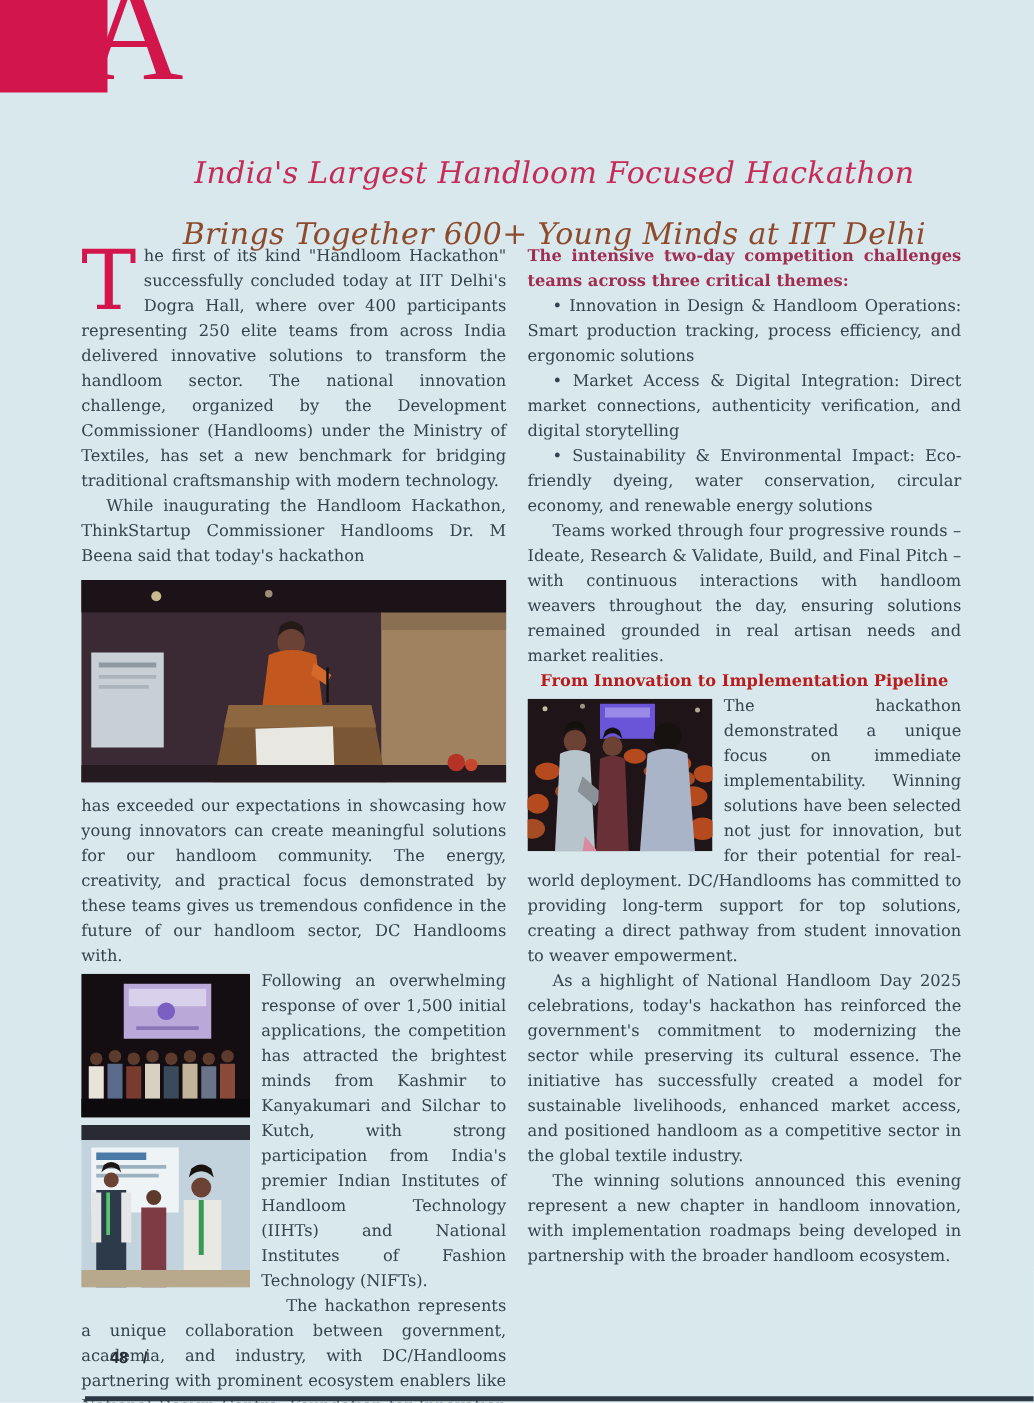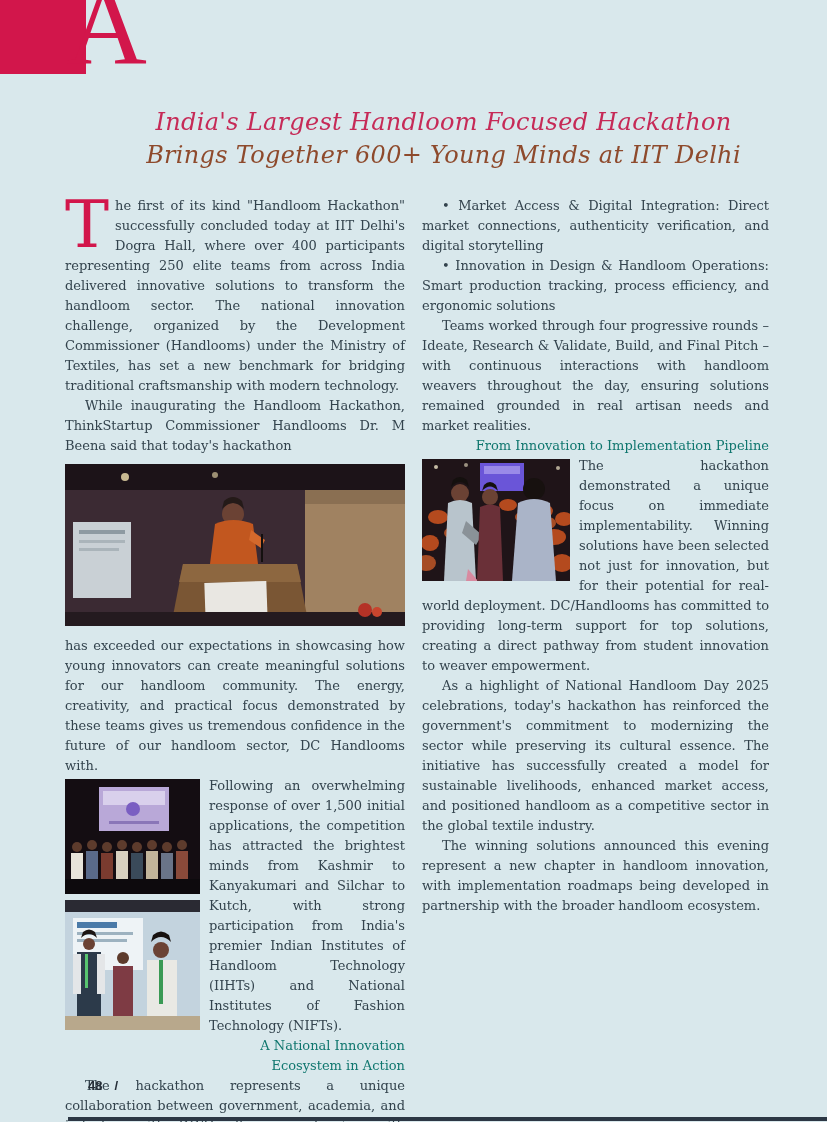--- a/index.html
+++ b/index.html
@@ -9,38 +9,38 @@
   }
   
   .logo{position:absolute;top:0;left:0;width:170px;height:90px;}
   .logo-rect{position:absolute;top:0;left:0;width:86px;height:74px;background:#d2164b;}
   .logo-a{
     position:absolute;top:-30px;left:66px;font-family:"Liberation Serif",serif;
     font-size:112px;line-height:1;color:#d2164b;font-weight:normal;
   }
   
   .title-block{position:absolute;top:106px;left:80px;right:20px;text-align:center;}
-  .title-line{font-style:italic;font-family:"DejaVu Serif",serif;font-size:24px;line-height:33px;letter-spacing:.3px;}
+  .title-line{font-style:italic;font-family:"DejaVu Serif",serif;font-size:24px;line-height:33px;letter-spacing:.3px;margin-top:16px;}
   .title-line.l1{color:#c62a57;}
   .title-line.l2{color:#8e4a2c;}
   
   .cols{position:absolute;top:196px;left:65px;width:704px;display:flex;gap:17px;}
   .col{font-size:13px;line-height:20px;text-align:justify;}
   .col.left{width:340px;}
   .col.right{width:347px;}
   .col p{margin:0;}
   .indent{text-indent:20px;}
   .dropcap{
     float:left;color:#d2164b;font-size:66px;line-height:54px;
     padding:2px 6px 0 0;font-family:"DejaVu Serif",serif;
   }
   .photo{display:block;margin:8px 0 10px 0;}
   .float-img{float:left;margin:3px 9px 4px 0;}
   .float-img svg{display:block;margin-bottom:6px;}
-  .red-h{color:#0f766e;font-weight:normal;margin:12px 0 4px 0;text-align:right;}
+  .red-h{color:#b91c1c;font-weight:bold;margin:12px 0 4px 0;text-align:center;}
   .maroon-h{color:#a12e52;font-weight:bold;margin:0 0 4px 0;}
   .bullet{margin:0;}
   .gap-top{margin-top:16px;}
   .clear{clear:both;}
   
   .footer{
     position:absolute;left:88px;top:1078px;display:flex;align-items:flex-end;gap:12px;
     font-family:"Liberation Sans",sans-serif;color:#252e37;
   }
   .footer .num{font-weight:bold;font-size:13px;}
@@ -141,29 +141,30 @@
             <circle cx="58" cy="58" r="6" fill="#5d3b2c"></circle>
             <path d="M48 66 h20 v64 h-20 z" fill="#7e3b44"></path>
             <circle cx="96" cy="50" r="8" fill="#6b4234"></circle>
             <path d="M86 42 q10 -10 20 0 l-2 -7 q-8 -7 -16 0 z" fill="#17110f"></path>
             <path d="M82 60 h30 v70 h-30 z" fill="#e9e9e4"></path>
             <rect x="94" y="60" width="4" height="44" fill="#3a9a54"></rect>
             <rect y="116" width="135" height="14" fill="#b8a88c"></rect>
           </svg>
         </div>
         <p>Following an overwhelming response of over 1,500 initial applications, the competition has attracted the brightest minds from Kashmir to Kanyakumari and Silchar to Kutch, with strong participation from India's premier Indian Institutes of Handloom Technology (IIHTs) and National Institutes of Fashion Technology (NIFTs).</p>
-        <p class="red-h">A National Innovation Ecosystem in Action</p>
         <p class="indent">The hackathon represents a unique collaboration between government, academia, and industry, with DC/Handlooms partnering with prominent ecosystem enablers like National Design Centre, Foundation for Innovation and Technology Transfer IIT Delhi (FITT-IITD), IIT Delhi Alumni Association, TIDES Incubator and ThinkStartup.</p>
         <div class="clear"></div>
       </div>
     </div>
 
     <div class="col right">
+      <p class="maroon-h">The intensive two-day competition challenges teams across three critical themes:</p>
+      <p class="bullet indent"><span>•</span> <span>Innovation in Design &amp; Handloom Operations: Smart production tracking, process efficiency, and ergonomic solutions</span></p>
       <p class="bullet indent"><span>•</span> <span>Market Access &amp; Digital Integration: Direct market connections, authenticity verification, and digital storytelling</span></p>
-      <p class="bullet indent"><span>•</span> <span>Innovation in Design &amp; Handloom Operations: Smart production tracking, process efficiency, and ergonomic solutions</span></p>
+      <p class="bullet indent"><span>•</span> <span>Sustainability &amp; Environmental Impact: Eco-friendly dyeing, water conservation, circular economy, and renewable energy solutions</span></p>
       <p class="indent gap-top">Teams worked through four progressive rounds – Ideate, Research &amp; Validate, Build, and Final Pitch – with continuous interactions with handloom weavers throughout the day, ensuring solutions remained grounded in real artisan needs and market realities.</p>
       <p class="red-h">From Innovation to Implementation Pipeline</p>
 
       <div>
         <div class="float-img">
 
           <svg width="148" height="122" viewBox="0 0 148 122">
             <rect width="148" height="122" fill="#1f1418"></rect>
             <circle cx="14" cy="8" r="2" fill="#efe6c8" opacity=".8"></circle>
             <circle cx="44" cy="6" r="2" fill="#efe6c8" opacity=".6"></circle>

